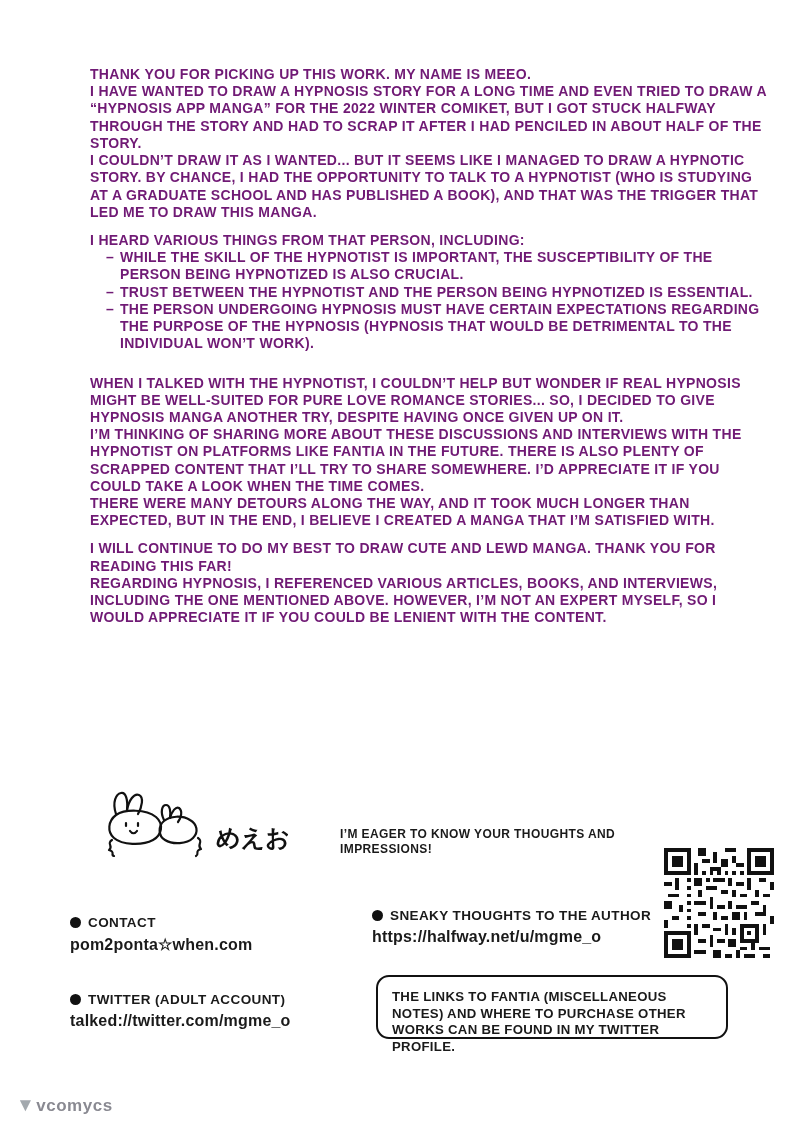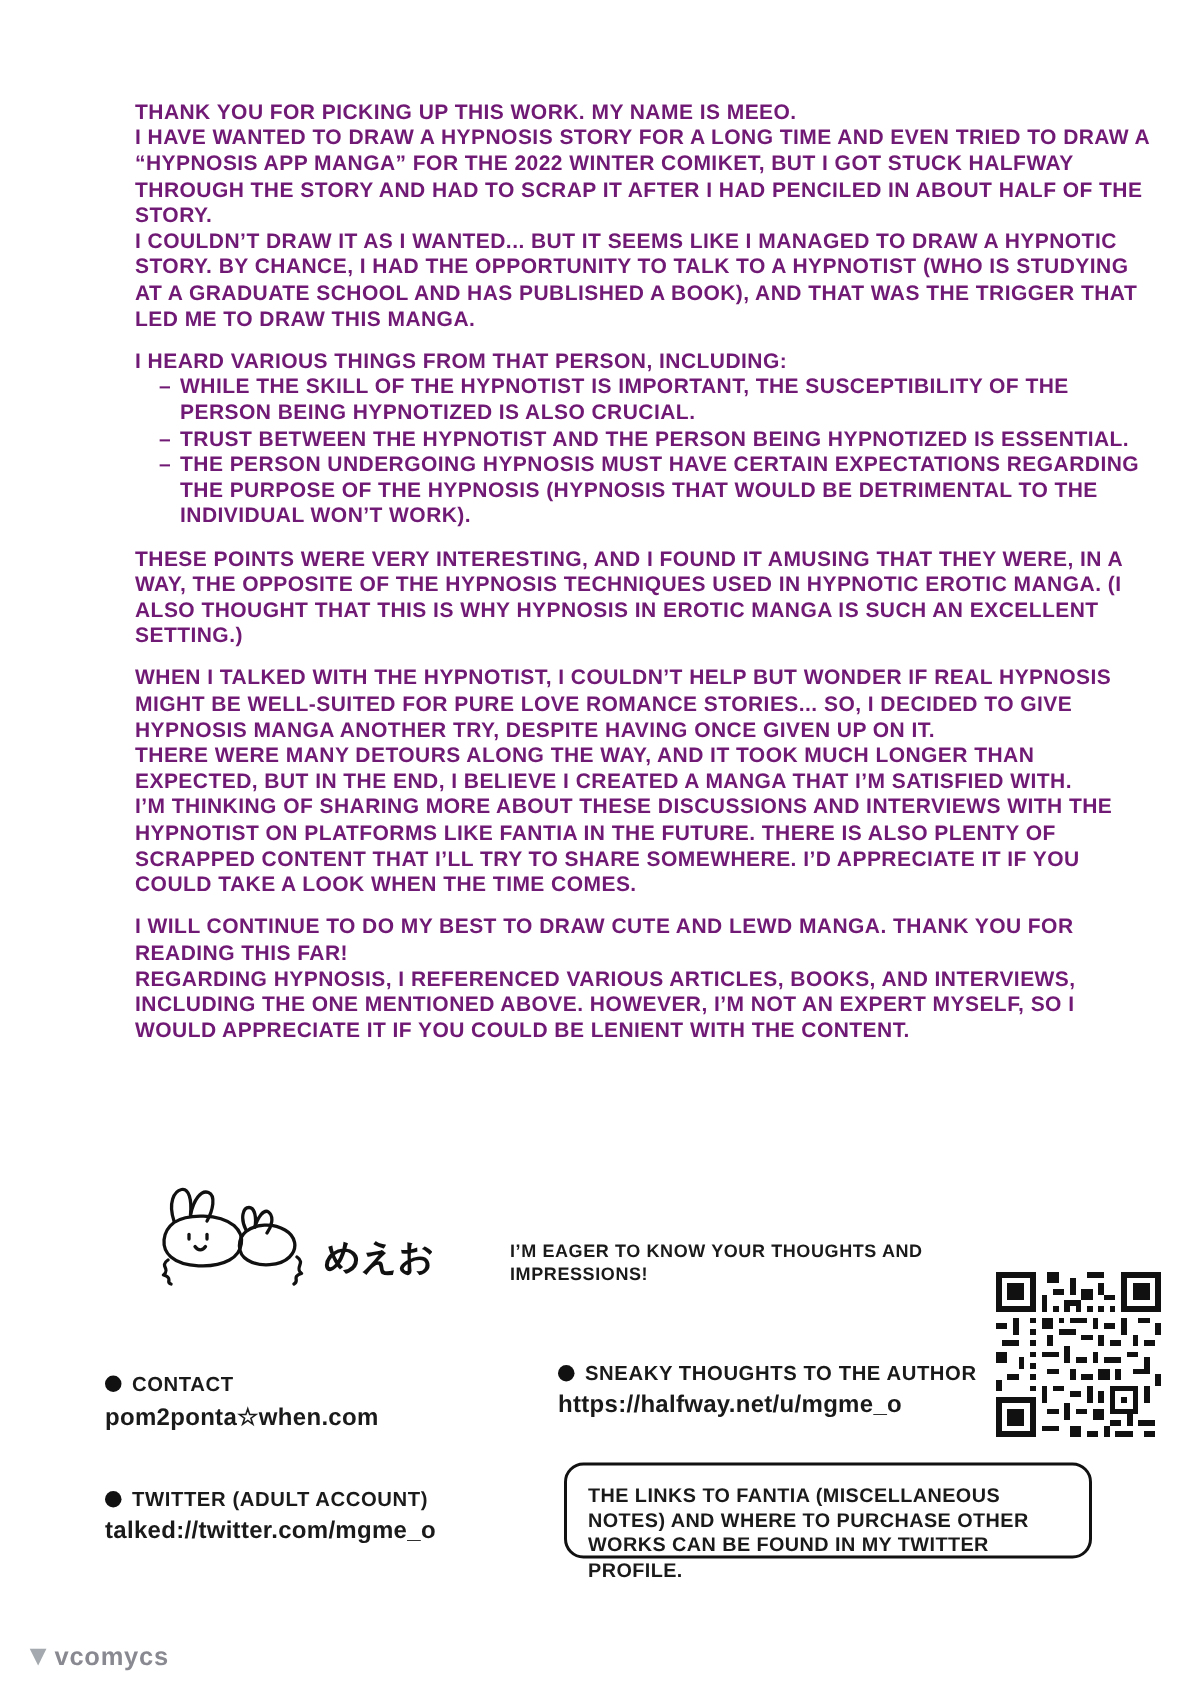--- a/index.html
+++ b/index.html
@@ -163,27 +163,26 @@
 
     <p>I heard various things from that person, including:</p>
     <ul>
       <li><span class="dash">–</span><span>While the skill of the hypnotist is important, the susceptibility of the person being hypnotized is also crucial.</span></li>
       <li><span class="dash">–</span><span>Trust between the hypnotist and the person being hypnotized is essential.</span></li>
       <li><span class="dash">–</span><span>The person undergoing hypnosis must have certain expectations regarding the purpose of the hypnosis (hypnosis that would be detrimental to the individual won’t work).</span></li>
     </ul>
 
     <div class="para-gap"></div>
 
-    <p>These points were very interesting, and I found it amusing that they were, in a way, the opposite of the hypnosis techniques used in hypnotic erotic manga. (I also thought that this is why hypnosis in erotic manga is such an excellent setting.)</p>
 
     <div class="para-gap"></div>
 
     <p>When I talked with the hypnotist, I couldn’t help but wonder if real hypnosis might be well-suited for pure love romance stories... So, I decided to give hypnosis manga another try, despite having once given up on it.</p>
+    <p>I’m thinking of sharing more about these discussions and interviews with the hypnotist on platforms like Fantia in the future. There is also plenty of scrapped content that I’ll try to share somewhere. I’d appreciate it if you could take a look when the time comes.</p>
     <p>There were many detours along the way, and it took much longer than expected, but in the end, I believe I created a manga that I’m satisfied with.</p>
-    <p>I’m thinking of sharing more about these discussions and interviews with the hypnotist on platforms like Fantia in the future. There is also plenty of scrapped content that I’ll try to share somewhere. I’d appreciate it if you could take a look when the time comes.</p>
 
     <div class="para-gap"></div>
 
     <p>I will continue to do my best to draw cute and lewd manga. Thank you for reading this far!</p>
     <p>Regarding hypnosis, I referenced various articles, books, and interviews, including the one mentioned above. However, I’m not an expert myself, so I would appreciate it if you could be lenient with the content.</p>
   </div>
 
   <div class="mascot">
     <svg viewBox="0 0 190 70" width="190" height="70" aria-hidden="true">
       <g fill="none" stroke="#111" stroke-width="2.2" stroke-linecap="round" stroke-linejoin="round">

